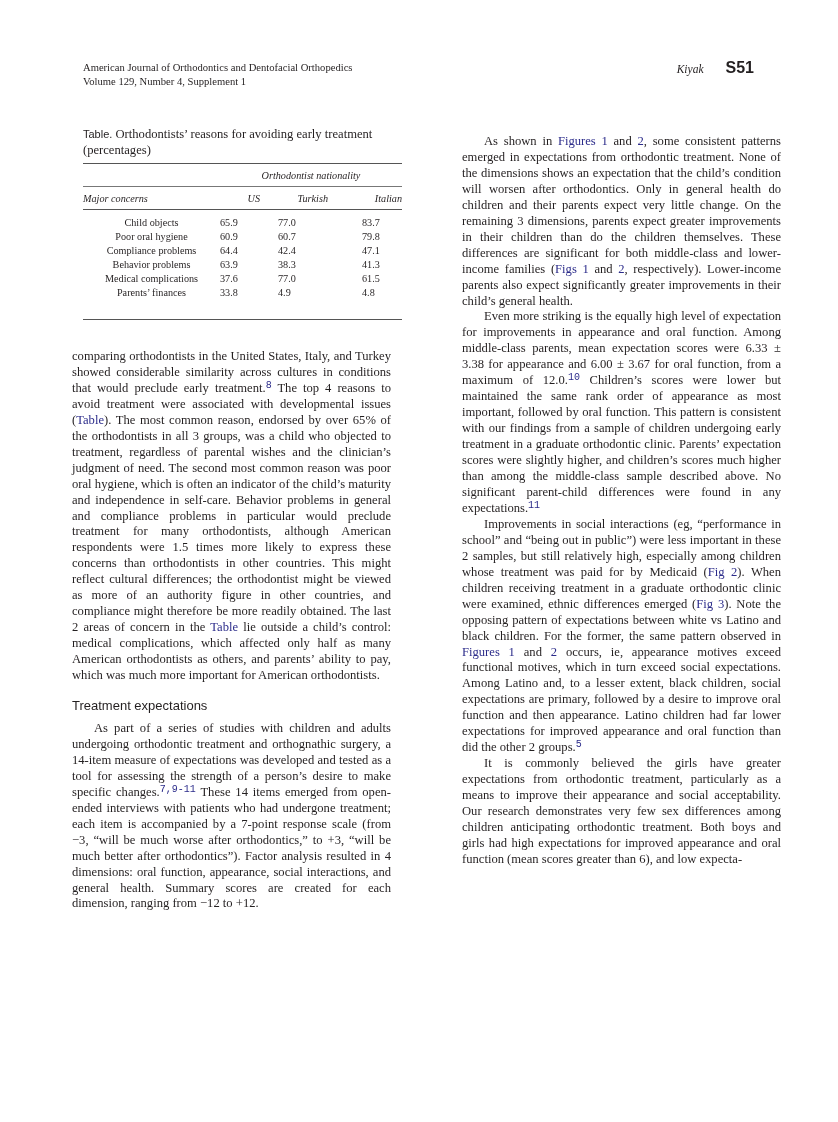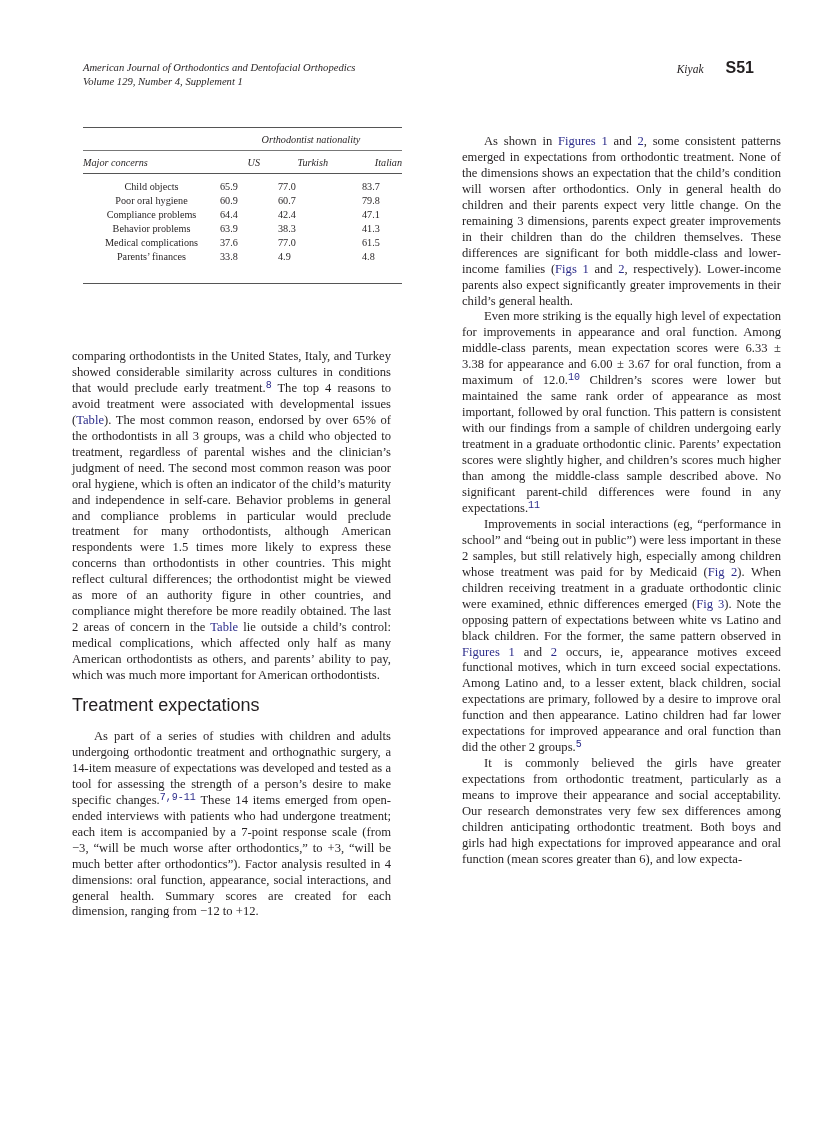--- a/index.html
+++ b/index.html
@@ -1,21 +1,21 @@
 <!DOCTYPE html>
 <html><head>
 <meta charset="utf-8">
 <style>
   html, body { margin: 0; padding: 0; background: #ffffff; }
   body {
     width: 838px; height: 1122px; position: relative; overflow: hidden;
     font-family: "Liberation Serif", "DejaVu Serif", serif; color: #231f20;
   }
   .header { position: absolute; left: 83px; top: 61px; width: 671px; font-size: 10.6px; line-height: 13.5px; }
-  .header .left { font-style: italic; }
+  .header .left { }
   .header .right { position: absolute; right: 0; top: 0; font-size: 11.5px; }
   .header .author { font-style: italic; margin-right: 8px; }
   .header .pagenum { font-family: "Liberation Sans", "DejaVu Sans", sans-serif; font-weight: bold; font-size: 16px; padding-left: 14px; }
 
   .col { position: absolute; top: 0; width: 319px; font-size: 12.6px; line-height: 15.95px; text-align: justify; }
   .col p { margin: 0; }
   .indent { text-indent: 22px; }
   .link { color: #2b2b8a; }
   sup { font-size: 10px; line-height: 0; vertical-align: 4.5px; font-family: Liberation Mono, monospace; }
   .sup-link { color: #2b2b8a; }
@@ -31,34 +31,35 @@
   .col-row th { height: 22px; text-align: right; }
   .col-row th.first { text-align: left; }
   td { padding: 0; height: 14px; }
   td.first { text-align: center; margin-top: 12px; }
   tbody tr:first-child td { padding-top: 5px; }
   tbody tr:last-child td { padding-bottom: 20px; }
   .c-us { width: 40px; padding-right: 18px; }
   .c-tr { width: 50px; padding-right: 34px; }
   .c-it { width: 40px; }
 
-  .section-heading { font-family: "Liberation Sans", "DejaVu Sans", sans-serif; font-weight: normal; font-size: 18px; margin: 14px 0 15px 0; text-align: left; }
+  .section-heading { font-family: "Liberation Sans", "DejaVu Sans", sans-serif; font-weight: normal; font-size: 13px; margin: 14px 0 7px 0; text-align: left; }
 </style>
 </head>
 <body>
 
 <div class="header">
   <div class="left">American Journal of Orthodontics and Dentofacial Orthopedics</div>
   <div class="left">Volume 129, Number 4, Supplement 1</div>
   <div class="right">
     <span class="author">Kiyak</span><span class="pagenum">S51</span>
   </div>
 </div>
 
 <div class="table-block">
+  <div class="table-caption"><span class="tlabel">Table.</span><span> Orthodontists’ reasons for avoiding early treatment (percentages)</span></div>
   <table>
     <thead>
       <tr class="nat-row rule-thick">
           <th></th>
           <th colspan="3">Orthodontist nationality</th>
         </tr>
       <tr class="col-row rule-thin">
         <th class="first">Major concerns</th>
         <th class="c-us">US</th>
         <th class="c-tr">Turkish</th>

